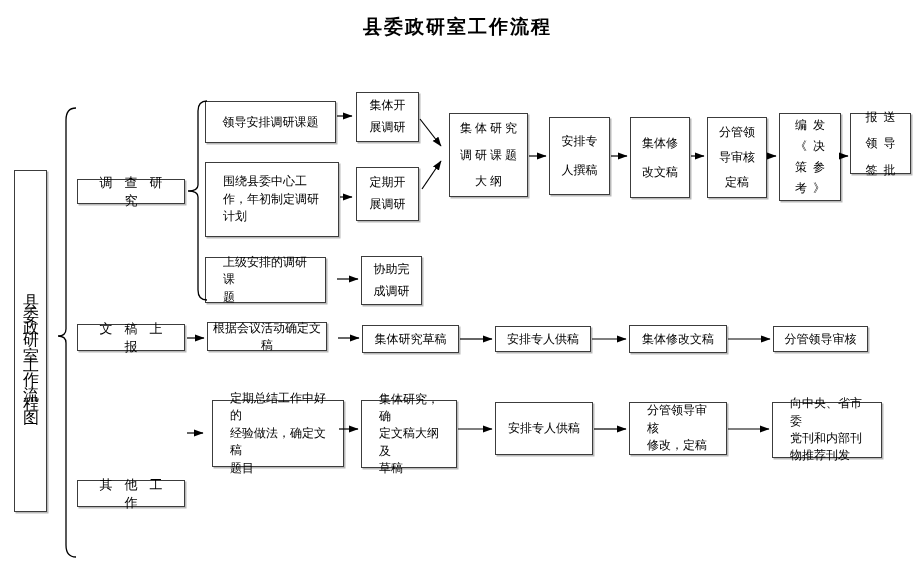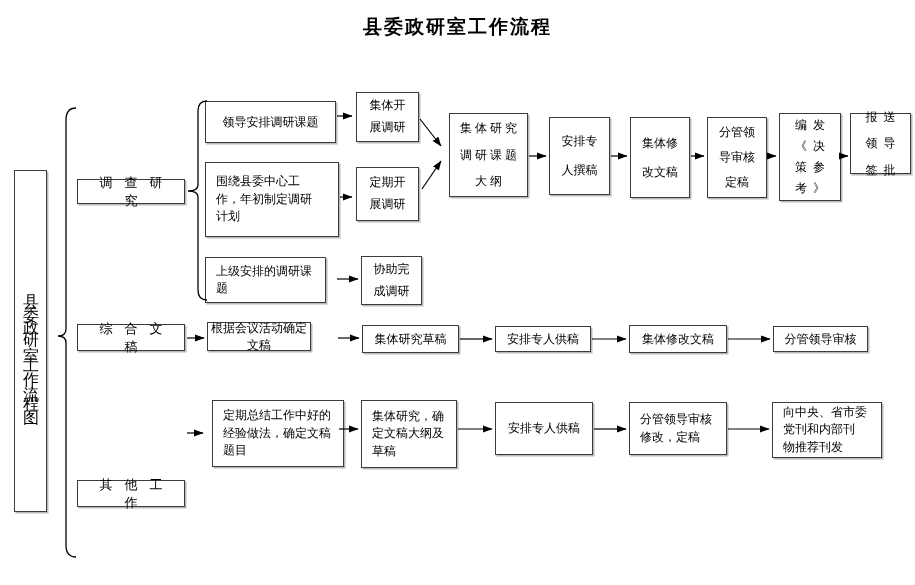--- a/index.html
+++ b/index.html
@@ -12,21 +12,21 @@
     position:absolute;top:14px;left:0;width:915px;text-align:center;
     font-size:19px;font-weight:bold;letter-spacing:2px;
   }
   .box{
     position:absolute;box-sizing:border-box;background:#fff;
     border:1px solid #3c3c3c;box-shadow:1.5px 1.5px 0 #b9b9b9;
     font-size:12px;color:#000;white-space:pre-line;
     display:flex;align-items:center;
   }
   .c{justify-content:center;text-align:center;}
-  .ml{padding:3px 10px;text-align:left;line-height:1.45;}
+  .ml{padding:3px 17px;text-align:left;line-height:1.45;}
   .lh18{line-height:1.8;}
   .lh21{line-height:2.1;}
   .lh22{line-height:2.2;font-family:Liberation Serif, serif;}
   .lh24{line-height:2.4;}
   .ls3{letter-spacing:3px;padding-left:3px;}
   .ls6{letter-spacing:6px;padding-left:6px;}
   .cat{
     font-size:13px;letter-spacing:12px;padding-left:12px;
     justify-content:center;text-align:center;
   }
@@ -44,21 +44,21 @@
 </head>
 <body>
 
 <div id="canvas">
 
   <div class="title">县委政研室工作流程</div>
 
   <div class="vbox">县委政研室工作流程图</div>
 
   <div class="box cat" style="left:77px;top:179px;width:108px;height:25px">调查研究</div>
-  <div class="box cat" style="left:77px;top:324px;width:108px;height:27px">综合文稿</div>
+  <div class="box cat" style="left:77px;top:324px;width:108px;height:27px">文稿上报</div>
   <div class="box cat" style="left:77px;top:480px;width:108px;height:27px">其他工作</div>
 
   <div class="box c" style="left:205px;top:101px;width:131px;height:42px">领导安排调研课题</div>
   <div class="box c lh18" style="left:356px;top:92px;width:63px;height:50px">集体开
 展调研</div>
   <div class="box ml" style="left:205px;top:162px;width:134px;height:75px">围绕县委中心工
 作，年初制定调研
 计划</div>
   <div class="box c lh18" style="left:356px;top:167px;width:63px;height:54px">定期开
 展调研</div>
@@ -77,21 +77,21 @@
 策参
 考》</div>
   <div class="box c lh22 ls6" style="left:850px;top:113px;width:61px;height:61px">报送
 领导
 签批</div>
   <div class="box ml" style="left:205px;top:257px;width:121px;height:46px">上级安排的调研课
 题</div>
   <div class="box c lh18" style="left:361px;top:256px;width:61px;height:49px">协助完
 成调研</div>
 
-  <div class="box c" style="left:207px;top:322px;width:104px;height:29px">根据会议活动确定文稿</div>
+  <div class="box c" style="left:207px;top:322px;width:120px;height:29px">根据会议活动确定文稿</div>
   <div class="box c" style="left:362px;top:325px;width:97px;height:28px">集体研究草稿</div>
   <div class="box c" style="left:495px;top:326px;width:96px;height:26px">安排专人供稿</div>
   <div class="box c" style="left:629px;top:325px;width:98px;height:28px">集体修改文稿</div>
   <div class="box c" style="left:773px;top:326px;width:95px;height:26px">分管领导审核</div>
 
   <div class="box ml" style="left:212px;top:400px;width:132px;height:67px">定期总结工作中好的
 经验做法，确定文稿
 题目</div>
   <div class="box ml" style="left:361px;top:400px;width:96px;height:68px">集体研究，确
 定文稿大纲及

